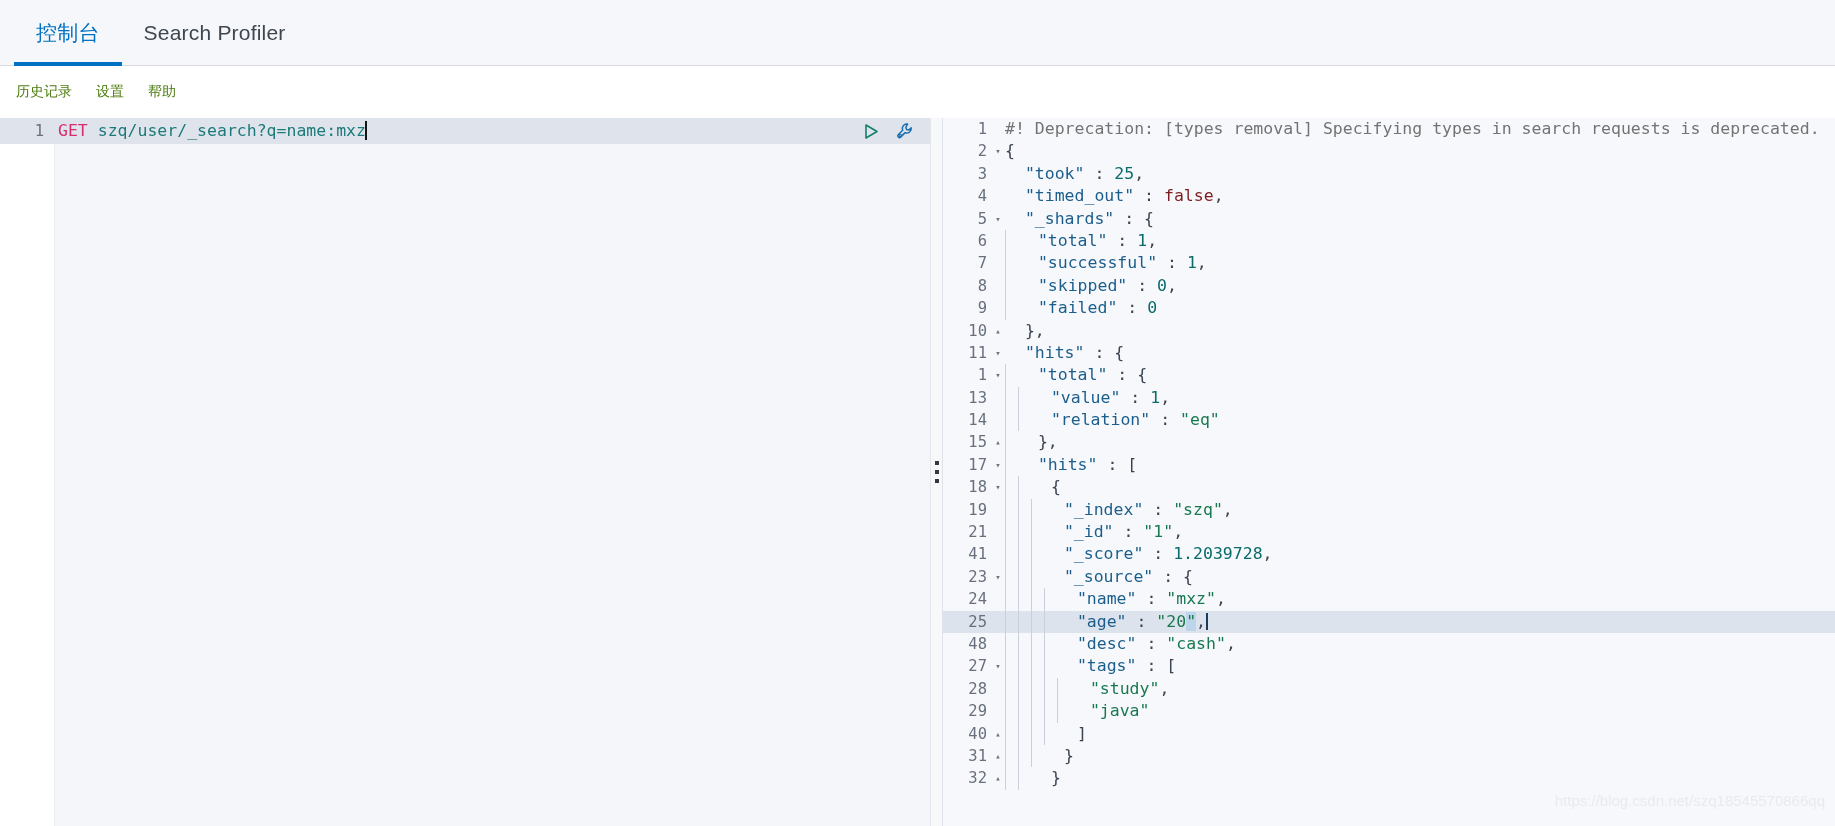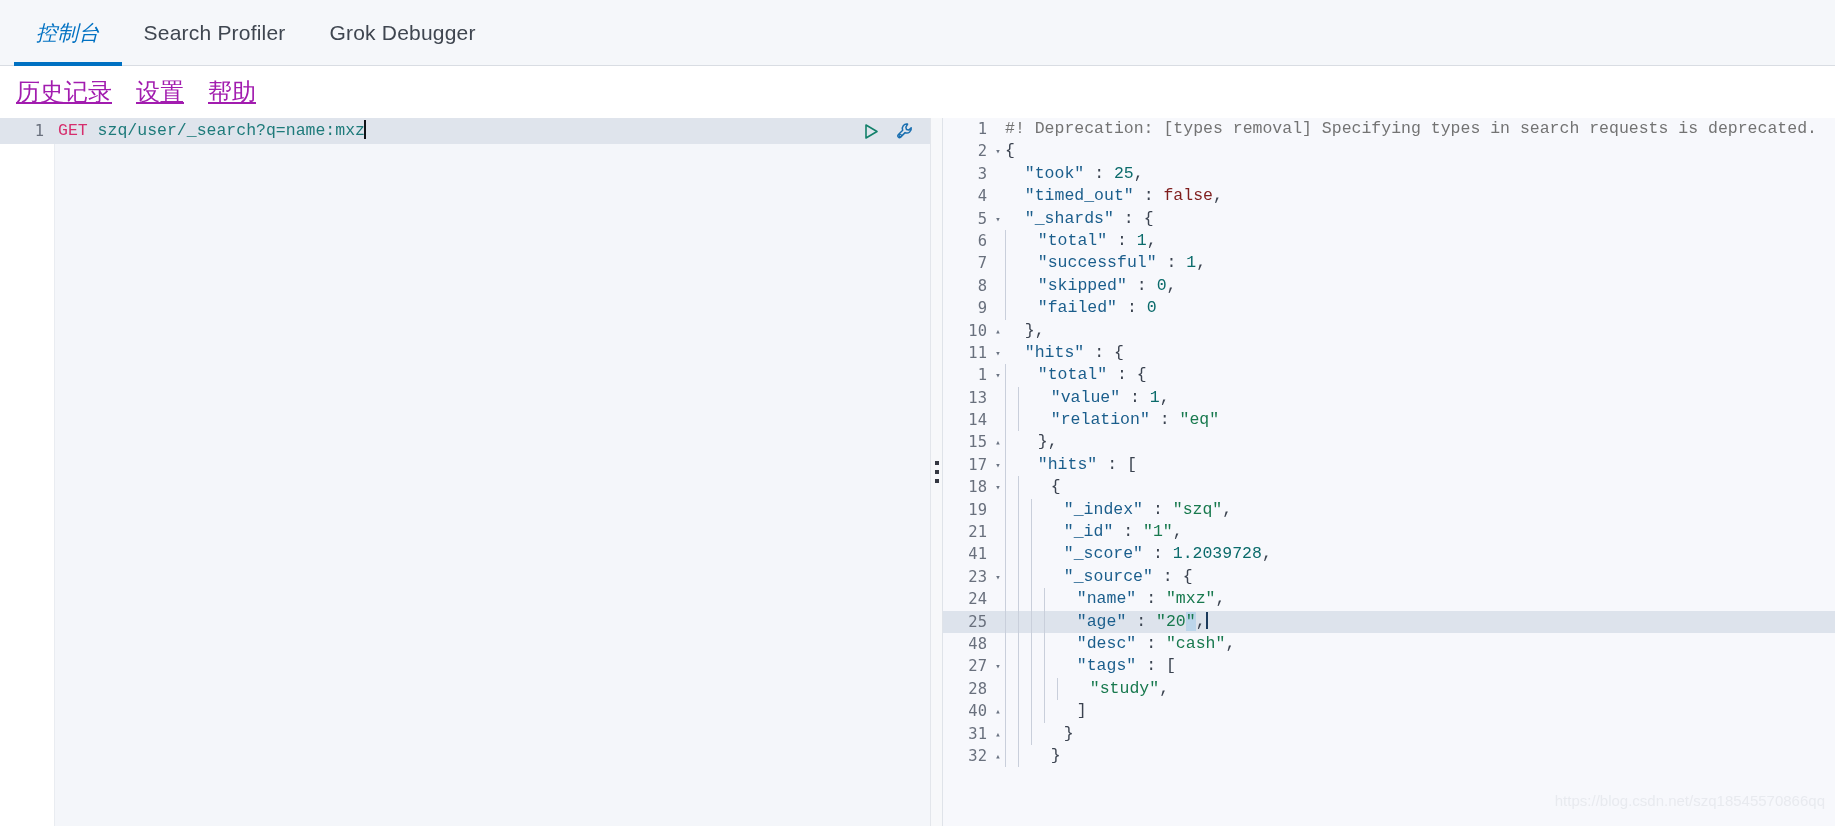--- a/index.html
+++ b/index.html
@@ -34,45 +34,44 @@
     display: flex;
     align-items: center;
     padding: 0 22px;
     font-size: 21px;
     color: #3f4650;
     letter-spacing: .2px;
     cursor: pointer;
     position: relative;
     white-space: nowrap;
   }
-  .tab.active { color: #0071c2; font-style: italic; }
+  .tab.active { color: #0071c2; }
   .tab.active::after {
     content: "";
     position: absolute;
     left: 0; right: 0; bottom: -1px;
     height: 4px;
     background: #0071c2;
   }
 
   
   .menubar {
     height: 52px;
     flex: 0 0 52px;
     background: #ffffff;
     display: flex;
     align-items: center;
     padding-left: 16px;
   }
   .menuitem {
-    font-size: 24px;
-    color: #a21caf;
+    font-size: 14px;
+    color: #4d7c0f;
     margin-right: 24px;
     cursor: pointer;
     white-space: nowrap;
-    text-decoration: underline;
   }
 
   
   .split {
     flex: 1 1 auto;
     display: flex;
     position: relative;
     min-height: 0;
     background: #ffffff;
   }
@@ -113,21 +112,20 @@
     font-size: 9px;
     line-height: 22.4px;
     text-align: center;
     user-select: none;
   }
   .code {
     flex: 1 1 auto;
     padding-left: 10px;
     color: #2b3440;
     overflow: hidden;
-    font-family: Liberation Mono, monospace;
   }
 
   
   .left-pane {
     flex: 0 0 931px;
     background: #ffffff;
     border-right: 1px solid #e3e6eb;
   }
   .left-pane .gutter { flex: 0 0 48px; background: transparent; }
   .left-pane .line { height: 26px; line-height: 26px; }
@@ -245,23 +243,20 @@
 <body>
 
 <div id="app">
 
   <div class="tabbar">
     <div class="tab active">
       <span>控制台</span>
     </div>
     <div class="tab">
       <span>Search Profiler</span>
-    </div>
-    <div class="tab">
-      <span>Grok Debugger</span>
     </div>
   </div>
 
   <div class="menubar">
     <div class="menuitem">历史记录</div>
     <div class="menuitem">设置</div>
     <div class="menuitem">帮助</div>
   </div>
 
   <div class="split">
@@ -316,20 +311,21 @@
           <div class="line"><div class="gutter">18</div><div class="fold">▾</div><div class="code"><span class="indent"></span><span class="indent"></span><span class="">  </span><span class="tok-punct">{</span></div></div>
           <div class="line"><div class="gutter">19</div><div class="fold"></div><div class="code"><span class="indent"></span><span class="indent"></span><span class="indent"></span><span class="">  </span><span class="tok-key">"_index"</span><span class="tok-punct"> : </span><span class="tok-str">"szq"</span><span class="tok-punct">,</span></div></div>
           <div class="line"><div class="gutter">21</div><div class="fold"></div><div class="code"><span class="indent"></span><span class="indent"></span><span class="indent"></span><span class="">  </span><span class="tok-key">"_id"</span><span class="tok-punct"> : </span><span class="tok-str">"1"</span><span class="tok-punct">,</span></div></div>
           <div class="line"><div class="gutter">41</div><div class="fold"></div><div class="code"><span class="indent"></span><span class="indent"></span><span class="indent"></span><span class="">  </span><span class="tok-key">"_score"</span><span class="tok-punct"> : </span><span class="tok-num">1.2039728</span><span class="tok-punct">,</span></div></div>
           <div class="line"><div class="gutter">23</div><div class="fold">▾</div><div class="code"><span class="indent"></span><span class="indent"></span><span class="indent"></span><span class="">  </span><span class="tok-key">"_source"</span><span class="tok-punct"> : </span><span class="tok-punct">{</span></div></div>
           <div class="line"><div class="gutter">24</div><div class="fold"></div><div class="code"><span class="indent"></span><span class="indent"></span><span class="indent"></span><span class="indent"></span><span class="">  </span><span class="tok-key">"name"</span><span class="tok-punct"> : </span><span class="tok-str">"mxz"</span><span class="tok-punct">,</span></div></div>
           <div class="line active"><div class="gutter">25</div><div class="fold"></div><div class="code"><span class="indent"></span><span class="indent"></span><span class="indent"></span><span class="indent"></span><span class="">  </span><span class="tok-key">"age"</span><span class="tok-punct"> : </span><span class="tok-str">"20</span><span class="tok-str sel-hl">"</span><span class="tok-punct">,</span><span class="caret2"></span></div></div>
           <div class="line"><div class="gutter">48</div><div class="fold"></div><div class="code"><span class="indent"></span><span class="indent"></span><span class="indent"></span><span class="indent"></span><span class="">  </span><span class="tok-key">"desc"</span><span class="tok-punct"> : </span><span class="tok-str">"cash"</span><span class="tok-punct">,</span></div></div>
           <div class="line"><div class="gutter">27</div><div class="fold">▾</div><div class="code"><span class="indent"></span><span class="indent"></span><span class="indent"></span><span class="indent"></span><span class="">  </span><span class="tok-key">"tags"</span><span class="tok-punct"> : </span><span class="tok-punct">[</span></div></div>
           <div class="line"><div class="gutter">28</div><div class="fold"></div><div class="code"><span class="indent"></span><span class="indent"></span><span class="indent"></span><span class="indent"></span><span class="indent"></span><span class="">  </span><span class="tok-str">"study"</span><span class="tok-punct">,</span></div></div>
+          <div class="line"><div class="gutter">29</div><div class="fold"></div><div class="code"><span class="indent"></span><span class="indent"></span><span class="indent"></span><span class="indent"></span><span class="indent"></span><span class="">  </span><span class="tok-str">"java"</span></div></div>
           <div class="line"><div class="gutter">40</div><div class="fold">▴</div><div class="code"><span class="indent"></span><span class="indent"></span><span class="indent"></span><span class="indent"></span><span class="">  </span><span class="tok-punct">]</span></div></div>
           <div class="line"><div class="gutter">31</div><div class="fold">▴</div><div class="code"><span class="indent"></span><span class="indent"></span><span class="indent"></span><span class="">  </span><span class="tok-punct">}</span></div></div>
           <div class="line"><div class="gutter">32</div><div class="fold">▴</div><div class="code"><span class="indent"></span><span class="indent"></span><span class="">  </span><span class="tok-punct">}</span></div></div>
         </div>
       <div class="watermark">https://blog.csdn.net/szq18545570866qq</div>
     </div>
 
   </div>
 </div>
 

